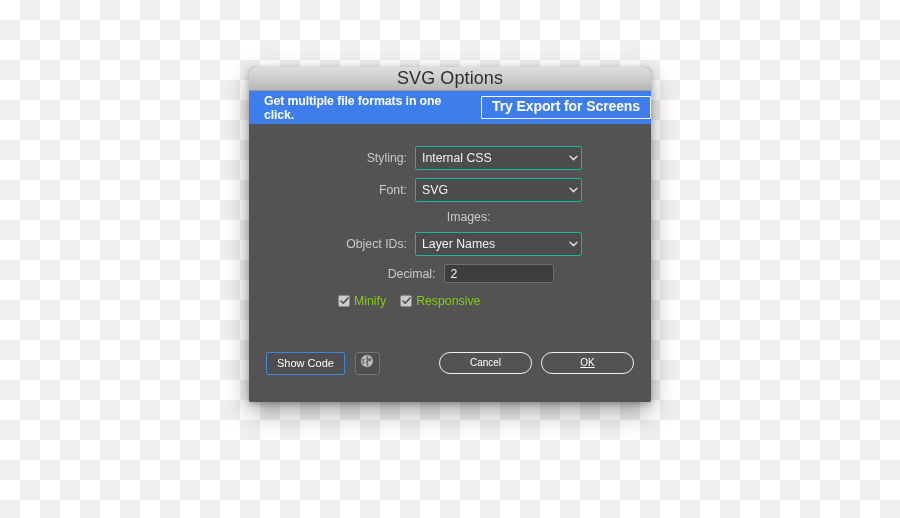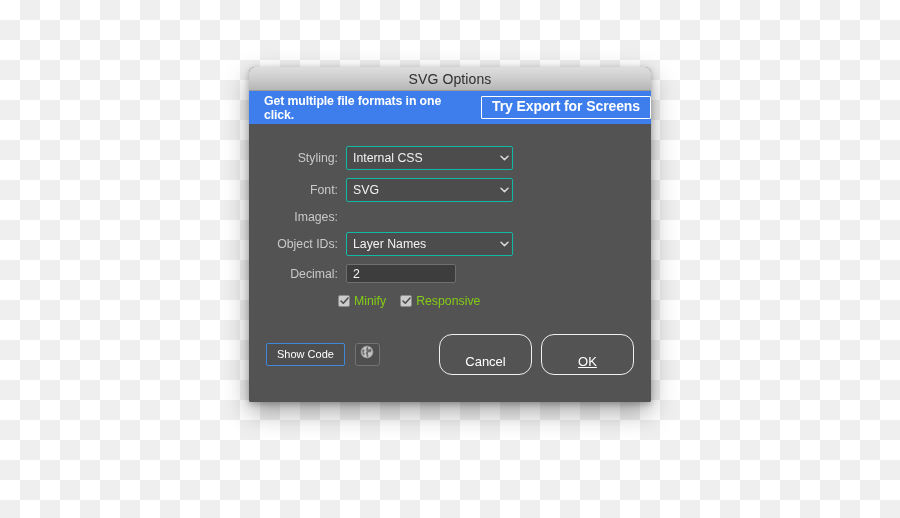--- a/index.html
+++ b/index.html
@@ -36,21 +36,21 @@
 
   .titlebar {
     height: 23px;
     background: linear-gradient(to bottom, #dedede 0%, #cfcfcf 45%, #b6b6b6 100%);
     border-bottom: 1px solid #9a9a9a;
     display: flex;
     align-items: center;
     justify-content: center;
   }
   .titlebar-text {
-    font-size: 14px;
+    font-size: 18px;
     color: #2e2e2e;
     letter-spacing: 0.1px;
     text-align: center;
   }
 
   .promo-banner {
     height: 33px;
     background: #3d7eec;
     display: flex;
     align-items: center;
@@ -84,20 +84,21 @@
   }
 
   
   .form {
     padding-top: 22px;
   }
   .row {
     display: flex;
     align-items: center;
     margin-bottom: 8px;
+    justify-content: center;
   }
   .row-label {
     width: 89px;
     text-align: right;
     padding-right: 8px;
     color: #c9c9c9;
     font-size: 12.3px;
     flex: 0 0 auto;
   }
   .field-select {
@@ -209,22 +210,22 @@
     cursor: pointer;
     box-sizing: border-box;
   }
   .footer-spacer { flex: 1 1 auto; }
   .btn-pill {
     min-width: 93px;
     border: 1.6px solid #f0f0f0;
     border-radius: 13px;
     background: transparent;
     color: #ffffff;
-    font-size: 13px;
-    padding: 20px 0 5px 0;
+    font-size: 10px;
+    padding: 4px 0 5px 0;
     cursor: pointer;
     text-align: center;
     line-height: 1.1;
   }
   .btn-pill.ok { margin-left: 9px; text-decoration: underline; }
 </style>
 </head>
 <body>
 
 <div class="dialog">

